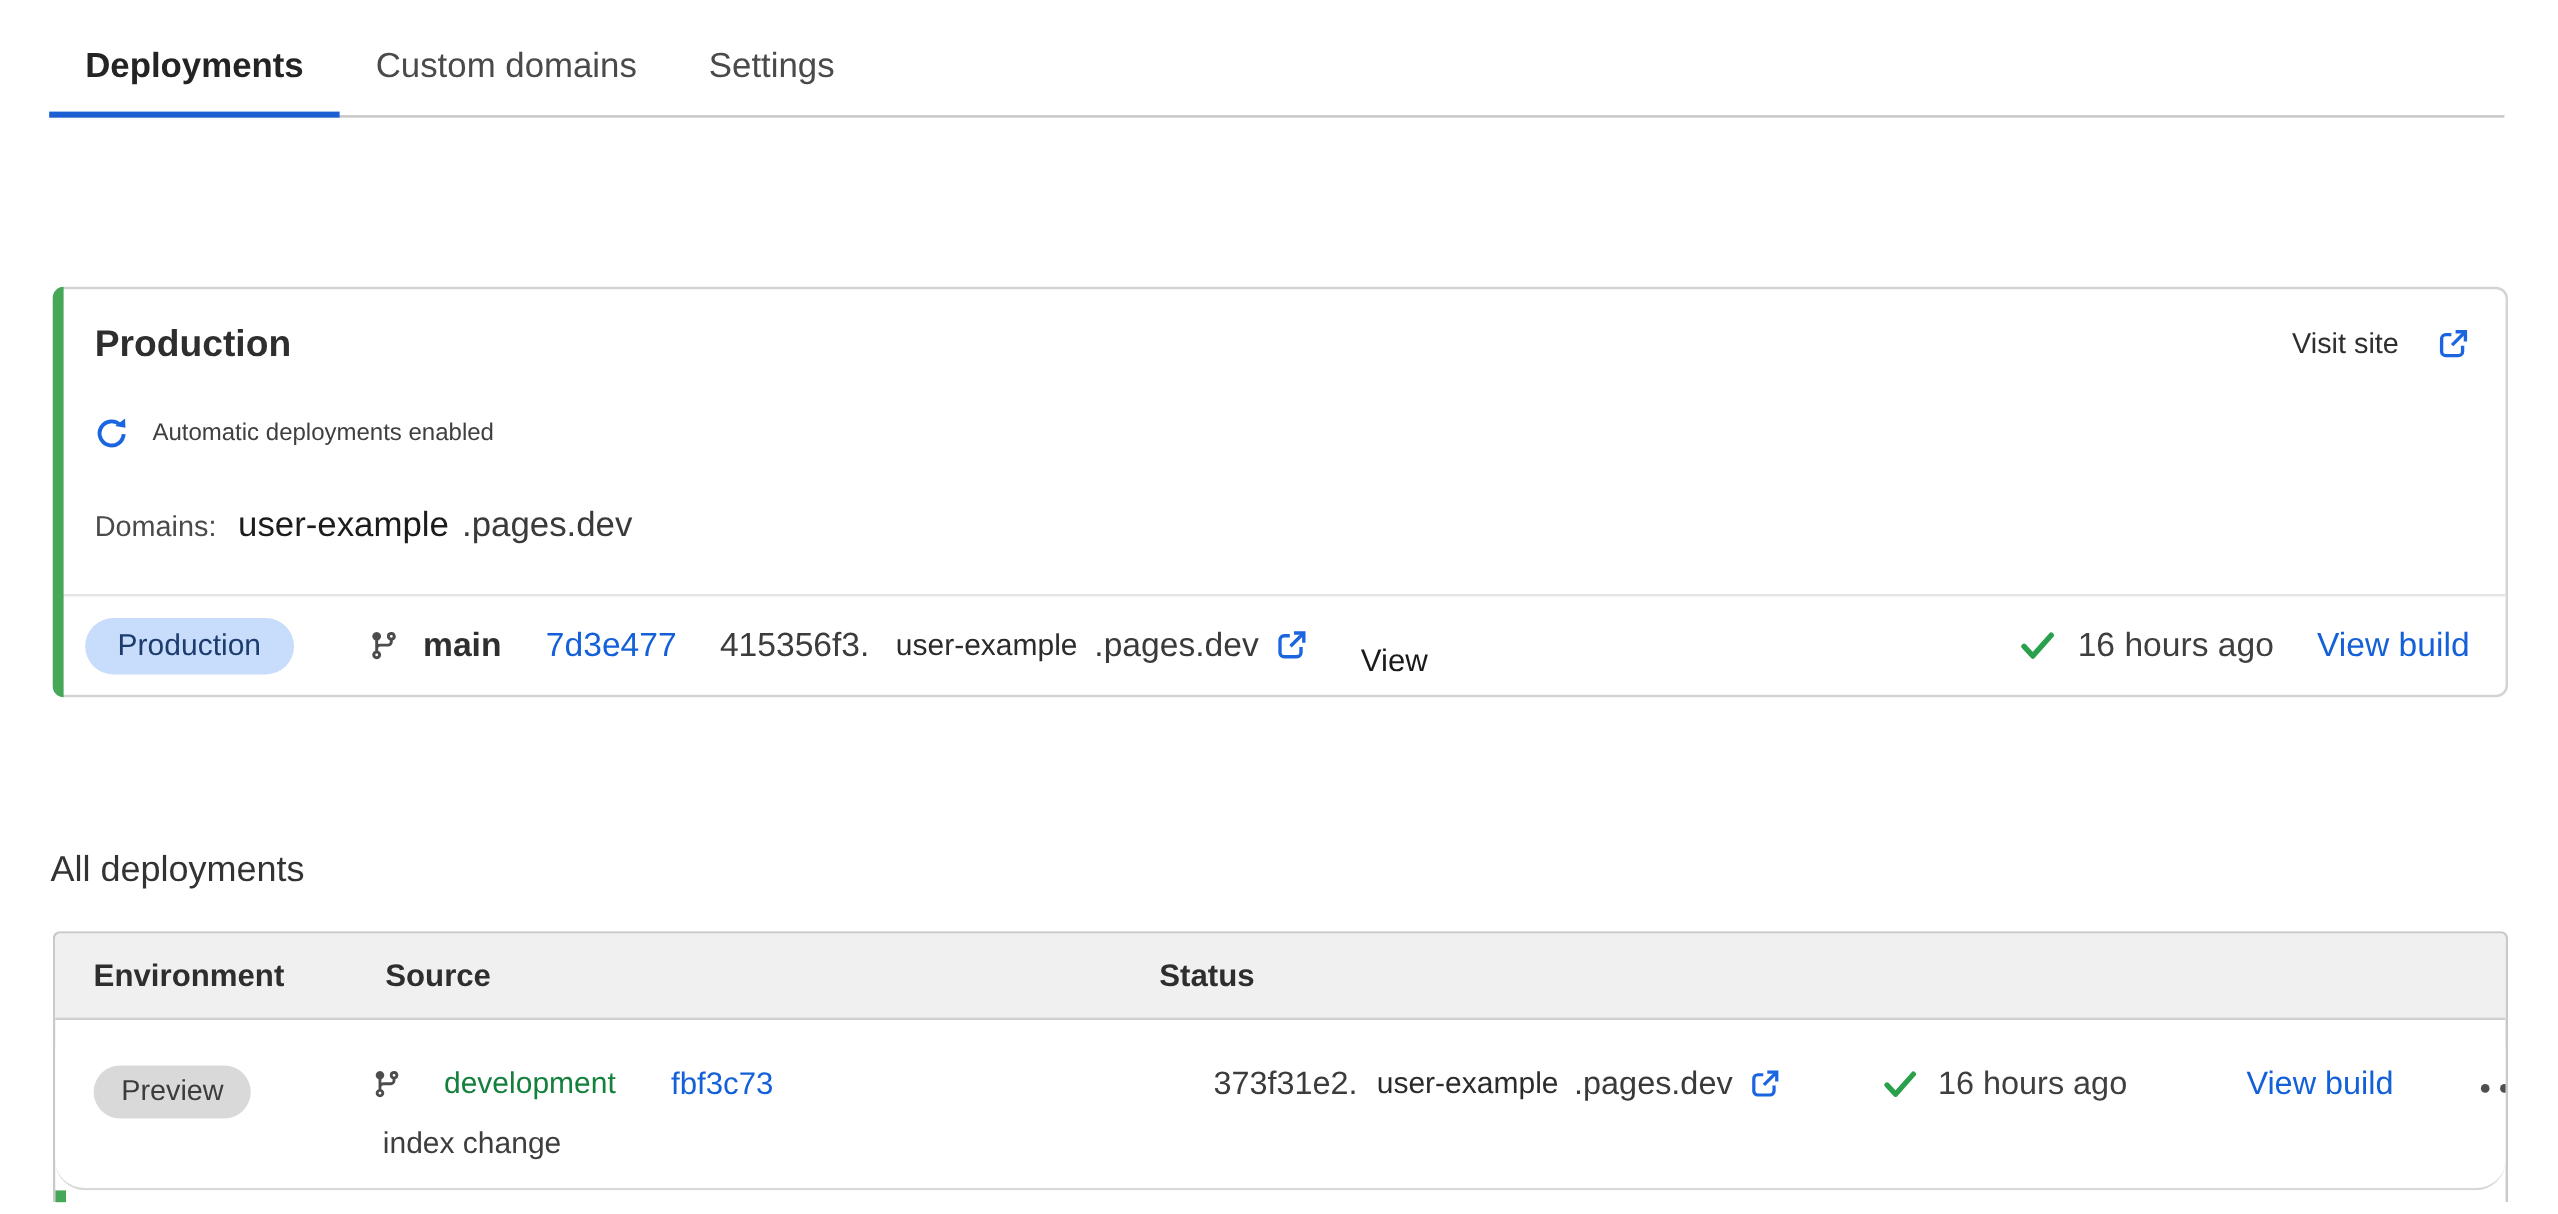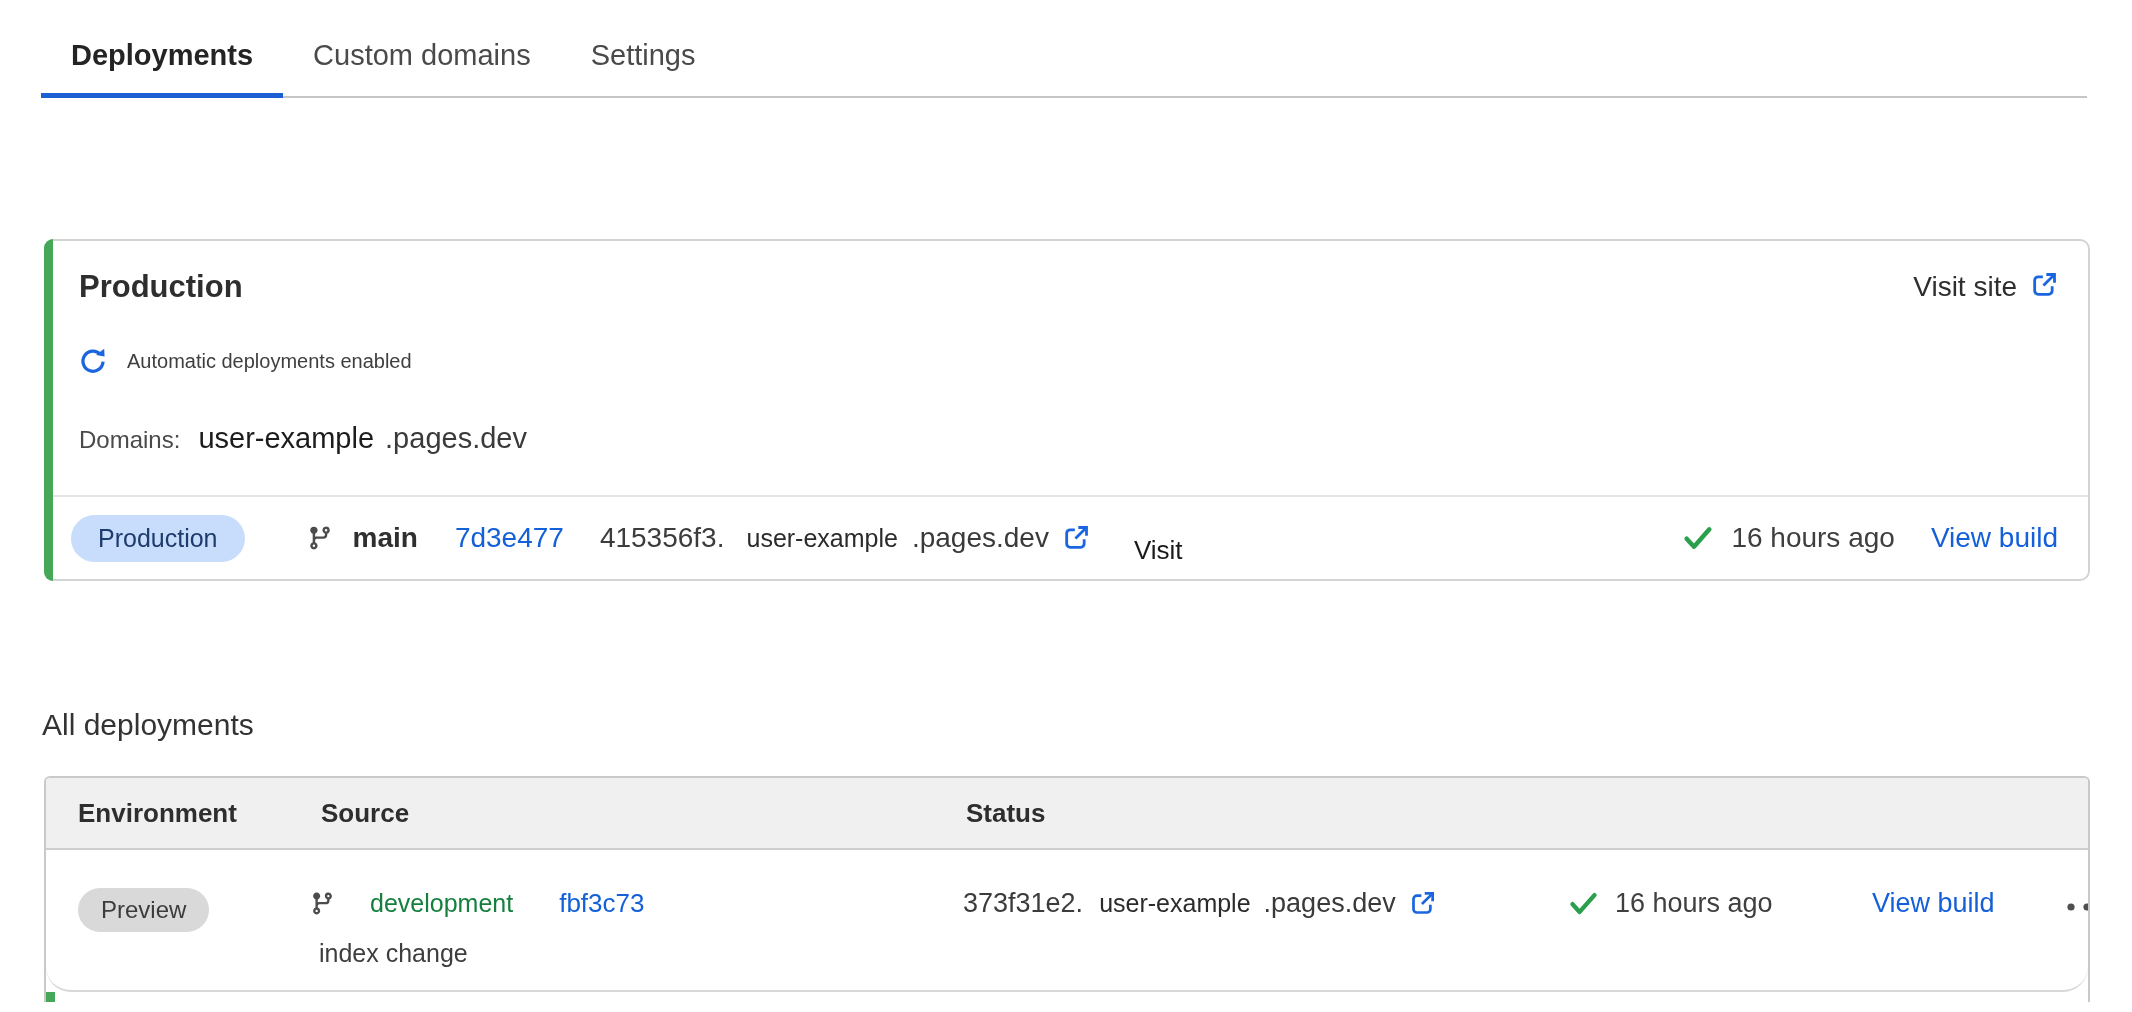--- a/index.html
+++ b/index.html
@@ -16,21 +16,21 @@
          height:5px; background:var(--tab-underline,#1b5fd2); }
 
   
   .card { position:relative; margin:141px 42px 0 44px; border:2px solid #d3d3d3;
           border-radius:10px; background:#fff; }
   .accent { position:absolute; left:-2px; top:-2px; bottom:-2px; width:9px;
           background:var(--accent-green,#46a758); border-radius:10px 0 0 10px; }
   .card-top { display:flex; justify-content:space-between; align-items:center;
           padding:28px 30px 0 33px; }
   .card-title { font-size:31px; font-weight:600; color:#2e2e2e; }
-  .visit { display:flex; align-items:flex-start; gap:13px; font-size:28px; color:#2e2e2e;
+  .visit { display:flex; align-items:flex-start; gap:31px; font-size:24px; color:#2e2e2e;
           text-decoration:none; cursor:pointer; }
   .icon-blue { color:var(--icon-blue,#1b66e0); }
   .auto-row { display:flex; align-items:center; gap:20px; padding:42px 0 0 33px;
           font-size:20px; color:#3f3f3f; }
   .domains-row { display:flex; align-items:baseline; padding:47px 0 0 33px; }
   .domains-label { font-size:24px; color:#4a4a4a; }
   .domain-name { font-size:29px; color:#1c1c1c; margin-left:18px; }
   .domain-suffix { font-size:29px; color:#3a3a3a; margin-left:11px; }
   .prod-row { display:flex; align-items:center; margin-top:40px;
           border-top:2px solid #e4e4e4; padding:17px 30px 17px 25px; min-height:84px; }
@@ -66,21 +66,21 @@
            align-items:center; font-size:26px; font-weight:700; color:#2e2e2e; }
   .th-env { padding-left:32px; }
   .th { padding-left:44px; }
   .trow { border-bottom:2px solid #d8d8d8; padding:38px 0 22px; background:#fff;border-radius:25px; }
   .cell-env { padding-left:32px; }
   .cell-source { padding-left:33px; }
   .src-line1 { display:flex; align-items:center; }
   .src-branch { font-size:25px; color:#15803d; margin-left:35px; }
   .src-commit { font-size:26px; margin-left:46px; }
   .src-line2 { font-size:25px; color:#3e3e3e; margin-left:9px; margin-top:20px; }
-  .cell-dep { padding-left:41px; display:flex; align-items:center; align-self:start; }
+  .cell-dep { padding-left:41px; display:flex; align-items:center; align-self:start;justify-content:center; }
   .cell-dep .dep-id { margin-left:0; font-size:27px; }
   .cell-dep .dep-domain { margin-left:16px; font-size:25px; }
   .cell-dep .dep-suffix { margin-left:13px; font-size:27px; }
   .cell-status { padding-left:36px; display:flex; align-items:center; align-self:start; }
   .cell-status .time-text { font-size:27px; margin-left:16px; }
   .cell-build { padding-left:44px; align-self:start; font-size:27px; }
   .cell-menu { justify-self:start; padding-left:44px; align-self:start;
                cursor:pointer; color:#4f4f4f; line-height:0; padding-top:14px; }
   .next-accent { width:9px; height:10px; background:var(--accent-green,#46a758); }
   svg { display:block; }
@@ -131,21 +131,21 @@
     <span class="branch-name">main</span>
     <a class="link commit-link">7d3e477</a>
     <span class="dep-id">415356f3.</span>
     <span class="dep-domain">user-example</span>
     <span class="dep-suffix">.pages.dev</span>
     <svg class="icon-blue ext-margin" width="28" height="28" viewBox="0 0 24 24" fill="none" stroke="currentColor" stroke-width="2.4">
       <path d="M11 5H7a3 3 0 0 0-3 3v9a3 3 0 0 0 3 3h9a3 3 0 0 0 3-3v-4"></path>
       <path d="M14 3h7v7"></path>
         <path d="M21 3 11.5 12.5"></path>
     </svg>
-    <span class="annotation">Visit</span>
+    <span class="annotation">View</span>
     <span class="spacer"></span>
     <svg width="32" height="32" viewBox="0 0 24 24">
       <path d="M3.5 12.5 9 18.5 20.5 5.5" fill="none" stroke="var(--success-green,#2aa04d)" stroke-width="3.4" stroke-linecap="round" stroke-linejoin="round"></path>
     </svg>
     <span class="time-text">16 hours ago</span>
     <a class="link view-build">View build</a>
   </div>
 </section>
 
 <h3 class="section-heading">All deployments</h3>

